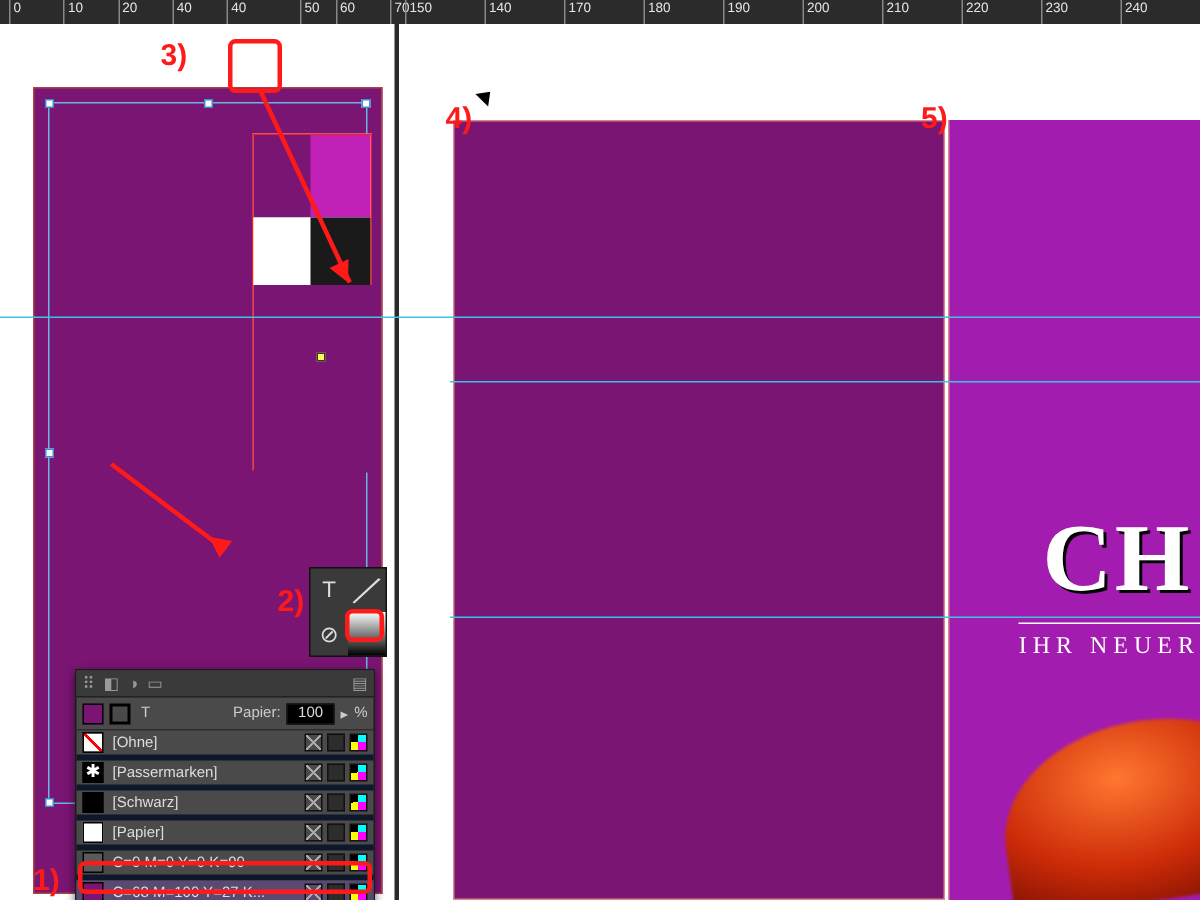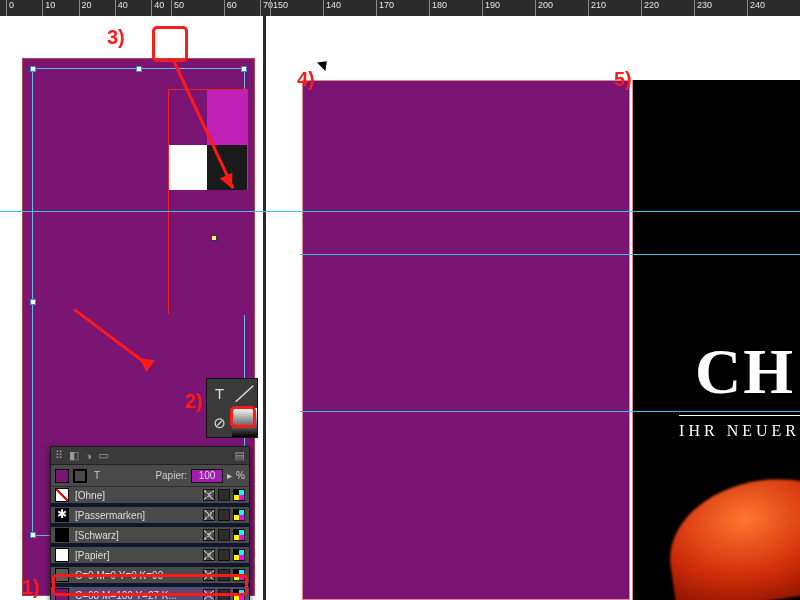--- a/index.html
+++ b/index.html
@@ -79,21 +79,21 @@
     position: absolute;
     left: 302px; top: 64px;
     width: 328px; height: 520px;
     background: #7a1573;
     border: 1px solid #d88;
   }
   .page-right-b {
     position: absolute;
     left: 632px; top: 64px;
     width: 168px; height: 520px;
-    background: #000000;
+    background: #a21caf;
     border-left: 1px solid #d88;
     overflow: hidden;
   }
   .page-right-b .hero-text {
     position: absolute;
     right: 5px; top: 255px;
     font-family: "Times New Roman", serif;
     font-weight: 900;
     font-size: 64px;
     letter-spacing: 2px;
@@ -214,21 +214,21 @@
     border-bottom:1px solid #2d2d2d;
   }
   .panel .tint-row .fillbox {
     width:14px; height:14px; background:#7a1573; border:1px solid #000;
   }
   .panel .tint-row .strokebox {
     width:14px; height:14px; background:#4a4a4a; border:2px solid #000;
   }
   .panel .tint-row .T { width:12px;text-align:center;color:#ccc; }
   .panel .tint-row input {
-    width:32px; height:14px; background:#a21caf; border:1px solid #111;
+    width:32px; height:14px; background:#000000; border:1px solid #111;
     color:#ddd; font-size:10px; text-align:center;
   }
   .panel .row {
     display:flex; align-items:center;
     height:20px; padding:0 4px;
     border-bottom:4px solid #0f172a;
   }
   .panel .row.selected { background:#5a4a72; }
   .panel .row .sw {
     width:14px; height:14px; margin-right:6px; border:1px solid #000;
@@ -264,21 +264,21 @@
 </head>
 <body>
 
 <div class="ruler">
 
 <div class="tick" style="left: 6px;">0</div>
     <div class="tick" style="left: 42.2857px;">10</div>
     <div class="tick" style="left: 78.5714px;">20</div>
     <div class="tick" style="left: 114.857px;">40</div>
     <div class="tick" style="left: 151.143px;">40</div>
-    <div class="tick" style="left: 171px; text-align: right;">50</div>
+    <div class="tick" style="left: 200px; text-align: right;">50</div>
     <div class="tick" style="left: 223.714px;">60</div>
     <div class="tick" style="left: 260px;">70</div>
     <div class="tick" style="left: 270px;">150</div>
     <div class="tick" style="left: 323px;">140</div>
     <div class="tick" style="left: 376px;">170</div>
     <div class="tick" style="left: 429px;">180</div>
     <div class="tick" style="left: 482px;">190</div>
     <div class="tick" style="left: 535px;">200</div>
     <div class="tick" style="left: 588px;">210</div>
     <div class="tick" style="left: 641px;">220</div>

